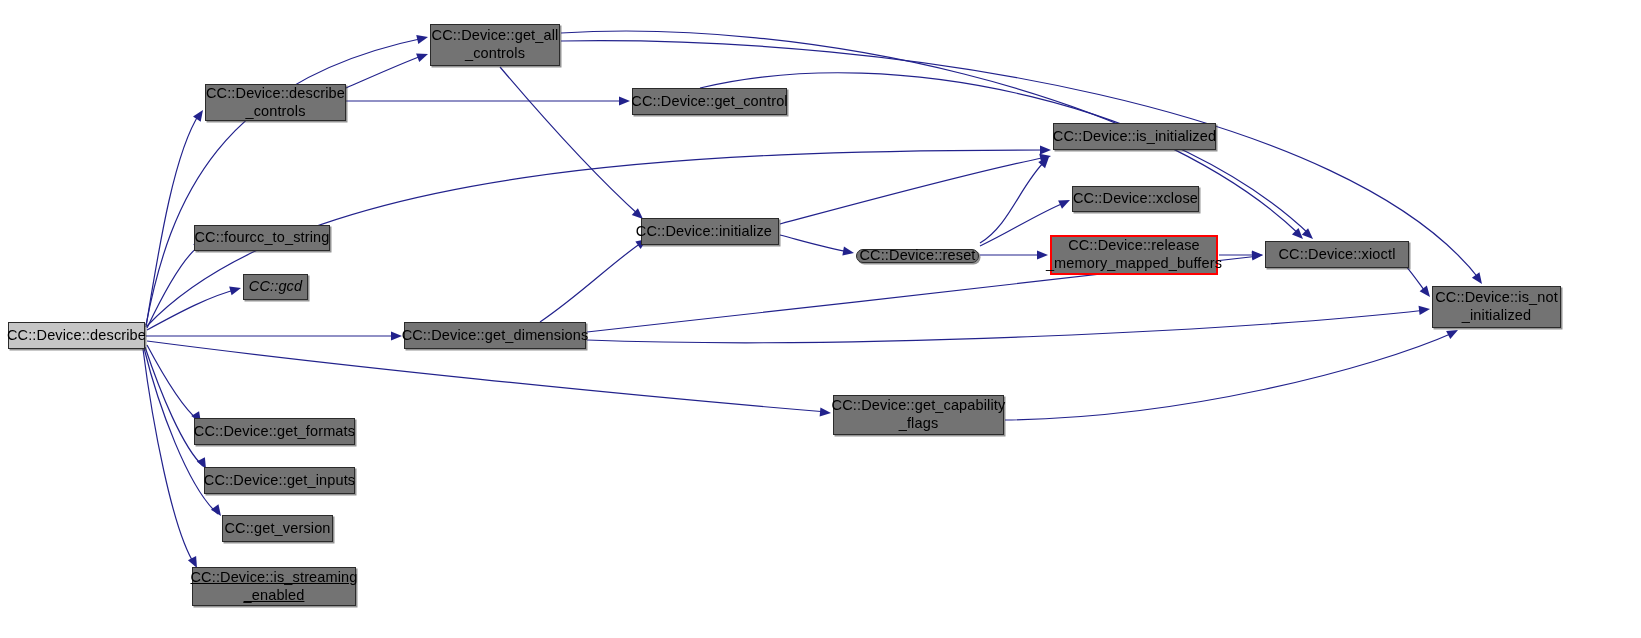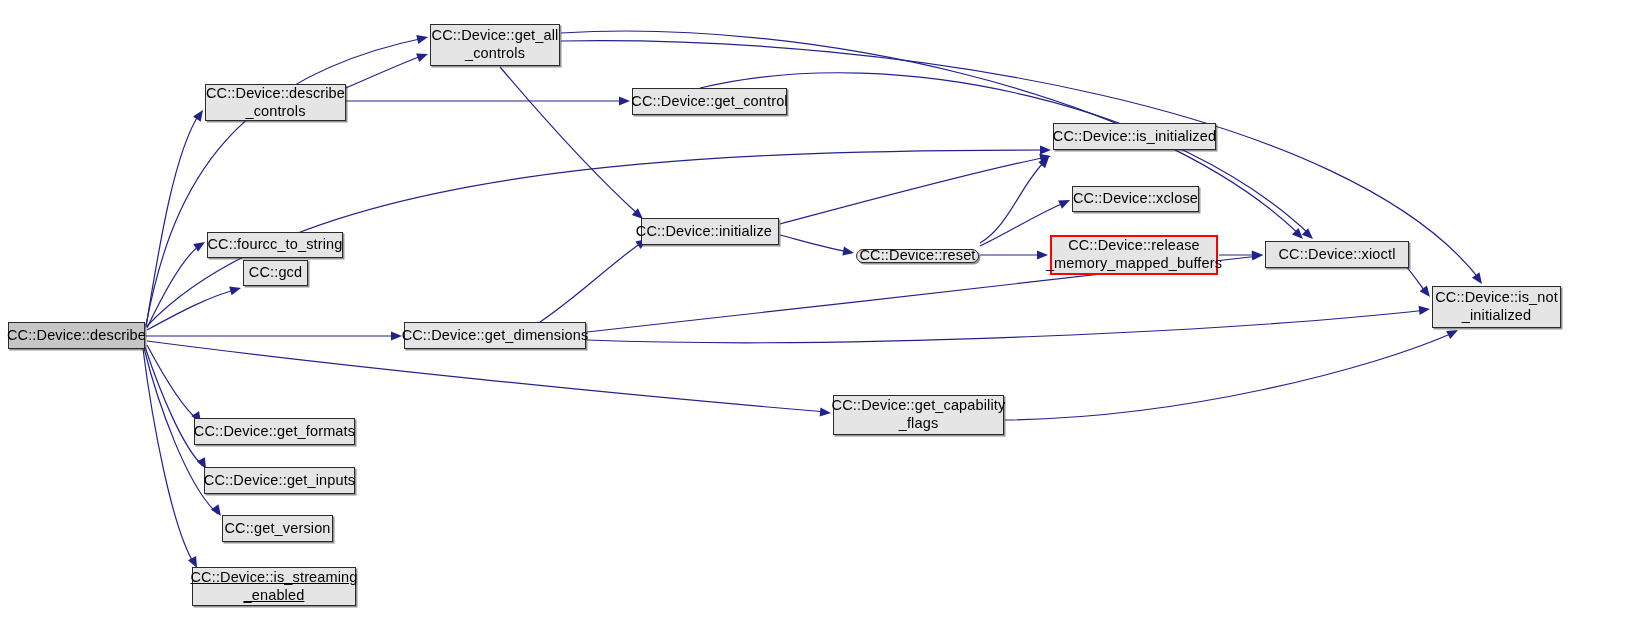--- a/index.html
+++ b/index.html
@@ -23,21 +23,21 @@
     width: 1641px;
     height: 638px;
   }
   .node {
     position: absolute;
     box-sizing: border-box;
     display: flex;
     align-items: center;
     justify-content: center;
     text-align: center;
-    background: #e5e5e5;
+    background: #737373;
     border: 1px solid #2b2b2b;
     color: #000000;
     font-size: 14.5px;
     line-height: 1.22;
     letter-spacing: 0.01em;
     white-space: pre-line;
     z-index: 5;
     box-shadow: 1.5px 1.5px 0 0 rgba(60,60,60,0.55);
   }
   .node.root {
@@ -117,22 +117,22 @@
       <path d="M 1005,420 C 1180,418 1370,370 1455,332" fill="none" stroke="#22228c" stroke-width="1.2"></path>
       <polygon points="0,0 -11,-4.6 -11,4.6" fill="#22228c" transform="translate(1458,330) rotate(-27)"></polygon>
     </svg>
   <div id="node-layer">
       <div class="node root" style="left: 8px; top: 322px; width: 137px; height: 27px;"><span class="node-label">CC::Device::describe</span></div>
       <div class="node" style="left: 205px; top: 84px; width: 141px; height: 37px;"><span class="node-label">CC::Device::describe
 _controls</span></div>
       <div class="node" style="left: 430px; top: 24px; width: 130px; height: 42px;"><span class="node-label">CC::Device::get_all
 _controls</span></div>
       <div class="node" style="left: 632px; top: 88px; width: 155px; height: 27px;"><span class="node-label">CC::Device::get_control</span></div>
-      <div class="node" style="left: 207px; top: 225px; width: 136px; height: 26px; margin-top: 7px;"><span class="node-label">CC::fourcc_to_string</span></div>
-      <div class="node" style="left: 243px; top: 260px; width: 65px; height: 26px;"><span class="node-label">CC::gcd</span></div>
+      <div class="node" style="left: 194px; top: 225px; width: 136px; height: 26px;"><span class="node-label">CC::fourcc_to_string</span></div>
+      <div class="node" style="left: 243px; top: 274px; width: 65px; height: 26px; font-style: italic;"><span class="node-label">CC::gcd</span></div>
       <div class="node" style="left: 404px; top: 322px; width: 182px; height: 27px;"><span class="node-label">CC::Device::get_dimensions</span></div>
       <div class="node" style="left: 194px; top: 418px; width: 161px; height: 27px;"><span class="node-label">CC::Device::get_formats</span></div>
       <div class="node" style="left: 204px; top: 467px; width: 151px; height: 27px;"><span class="node-label">CC::Device::get_inputs</span></div>
       <div class="node" style="left: 222px; top: 515px; width: 111px; height: 27px;"><span class="node-label">CC::get_version</span></div>
       <div class="node" style="left: 192px; top: 567px; width: 164px; height: 39px; text-decoration: underline;"><span class="node-label">CC::Device::is_streaming
 _enabled</span></div>
       <div class="node" style="left: 641px; top: 218px; width: 138px; height: 27px; justify-content: flex-end;"><span class="node-label">CC::Device::initialize</span></div>
       <div class="node" style="left: 856px; top: 249px; width: 123px; height: 14px; border-radius: 8px;"><span class="node-label">CC::Device::reset</span></div>
       <div class="node" style="left: 1053px; top: 123px; width: 163px; height: 27px;"><span class="node-label">CC::Device::is_initialized</span></div>
       <div class="node" style="left: 1072px; top: 186px; width: 127px; height: 26px;"><span class="node-label">CC::Device::xclose</span></div>

